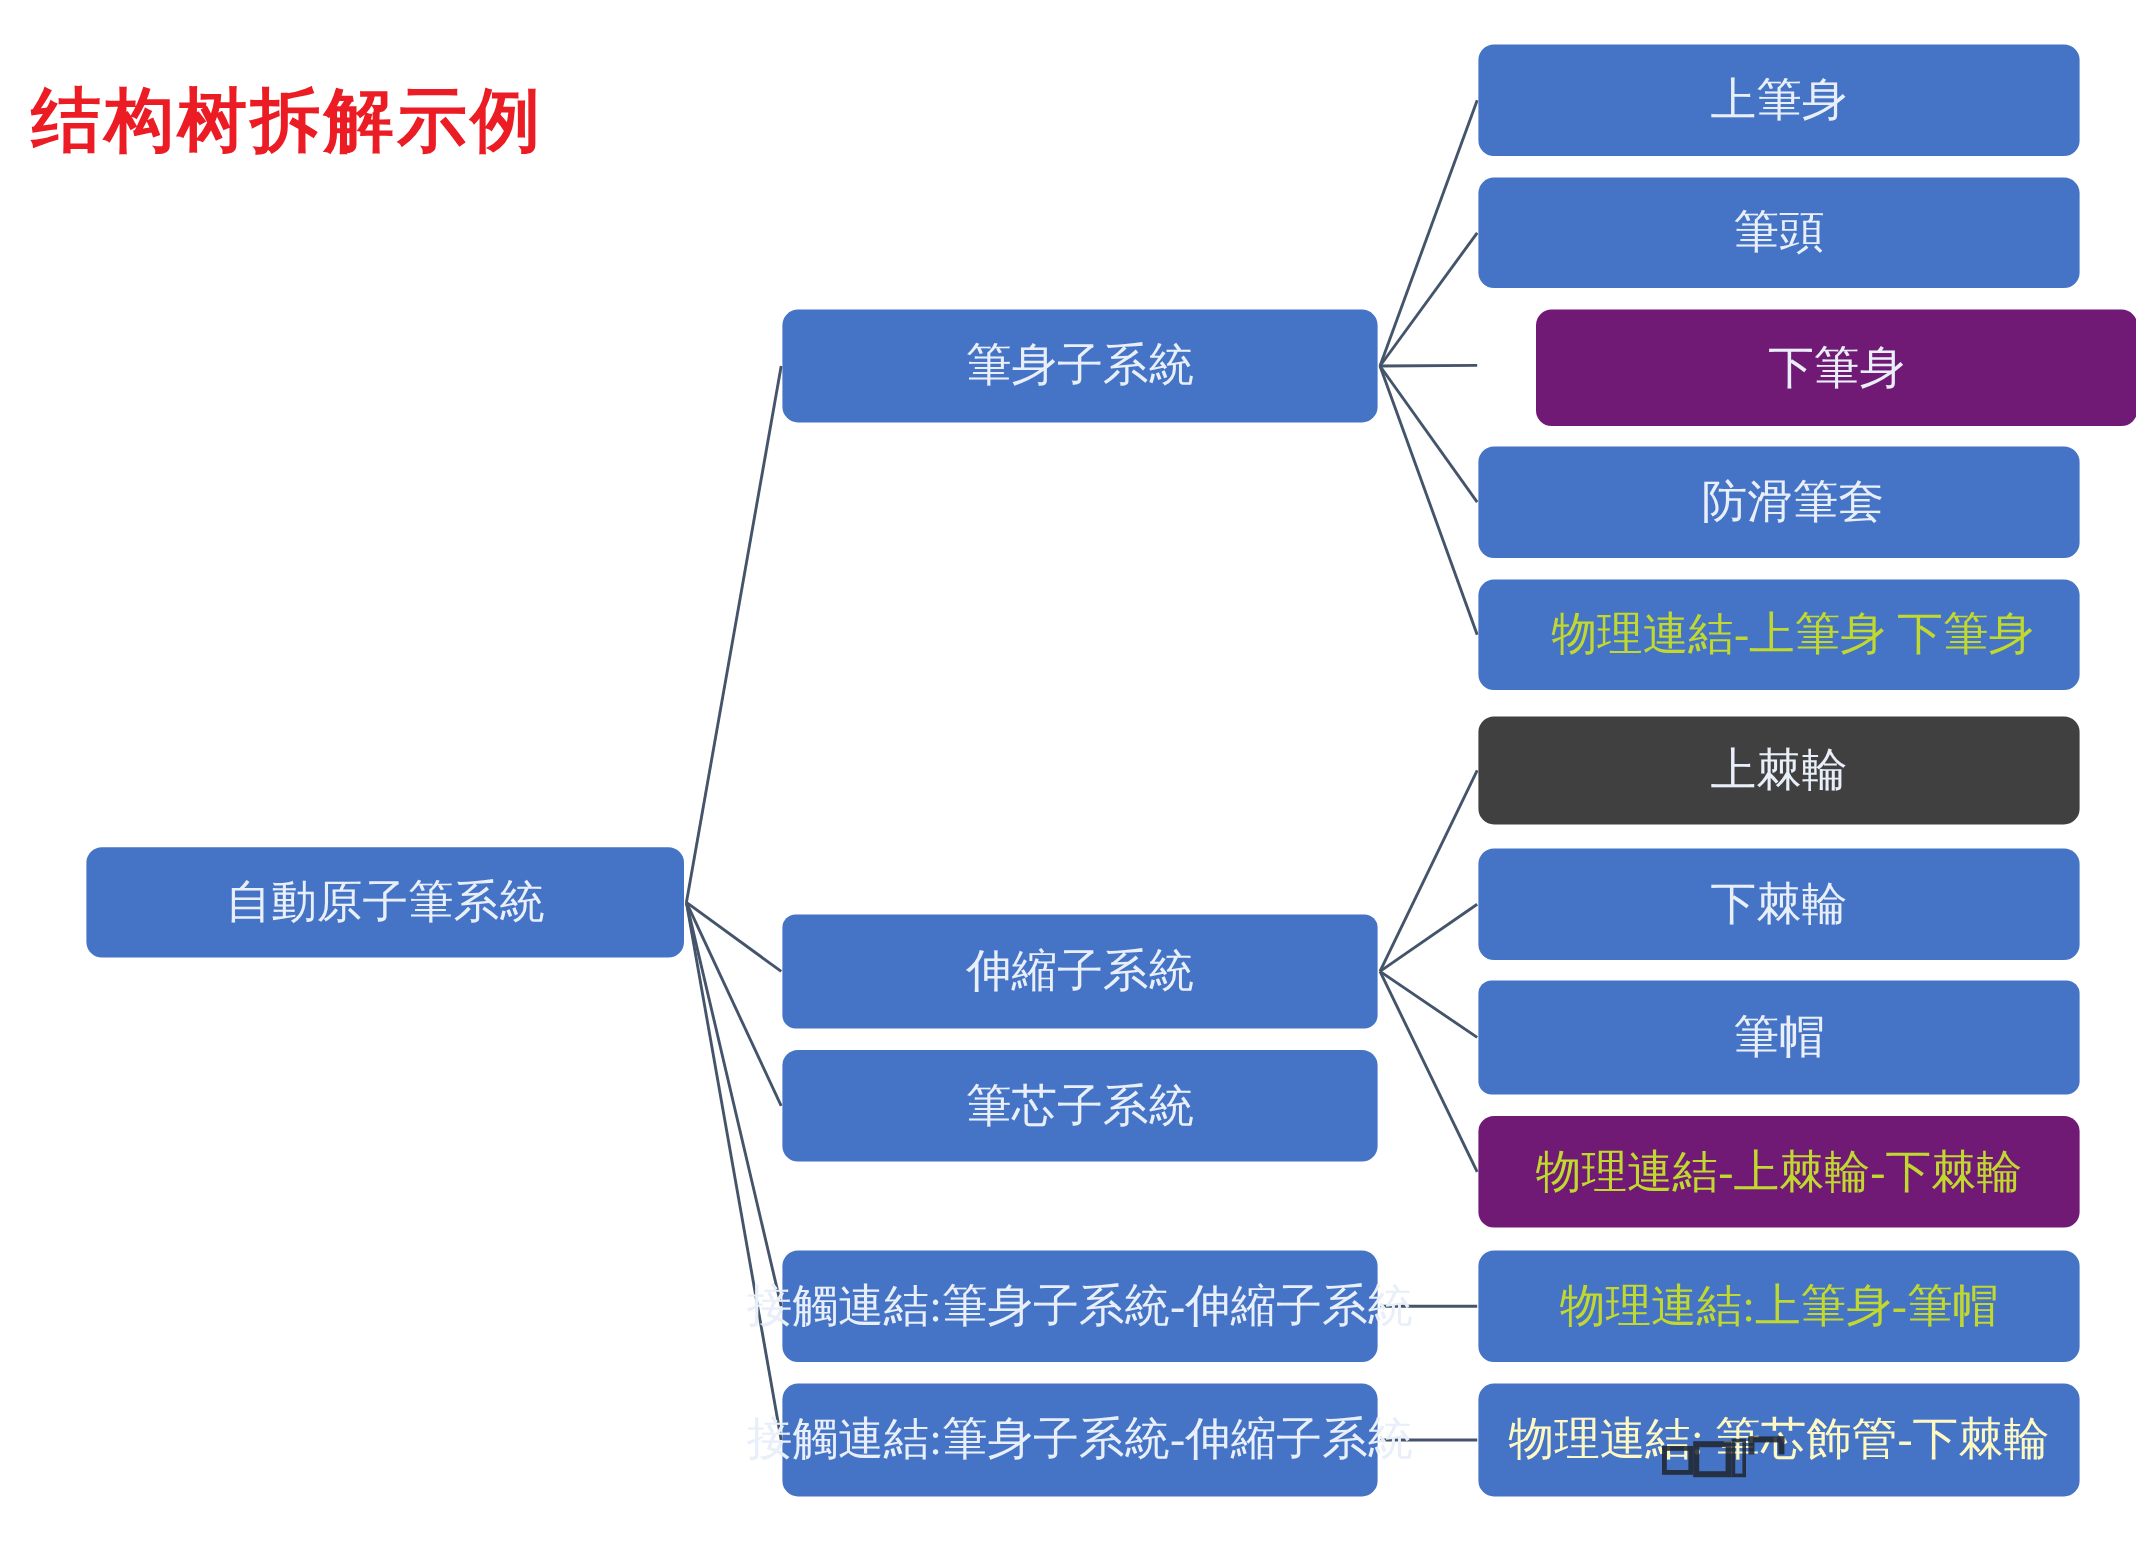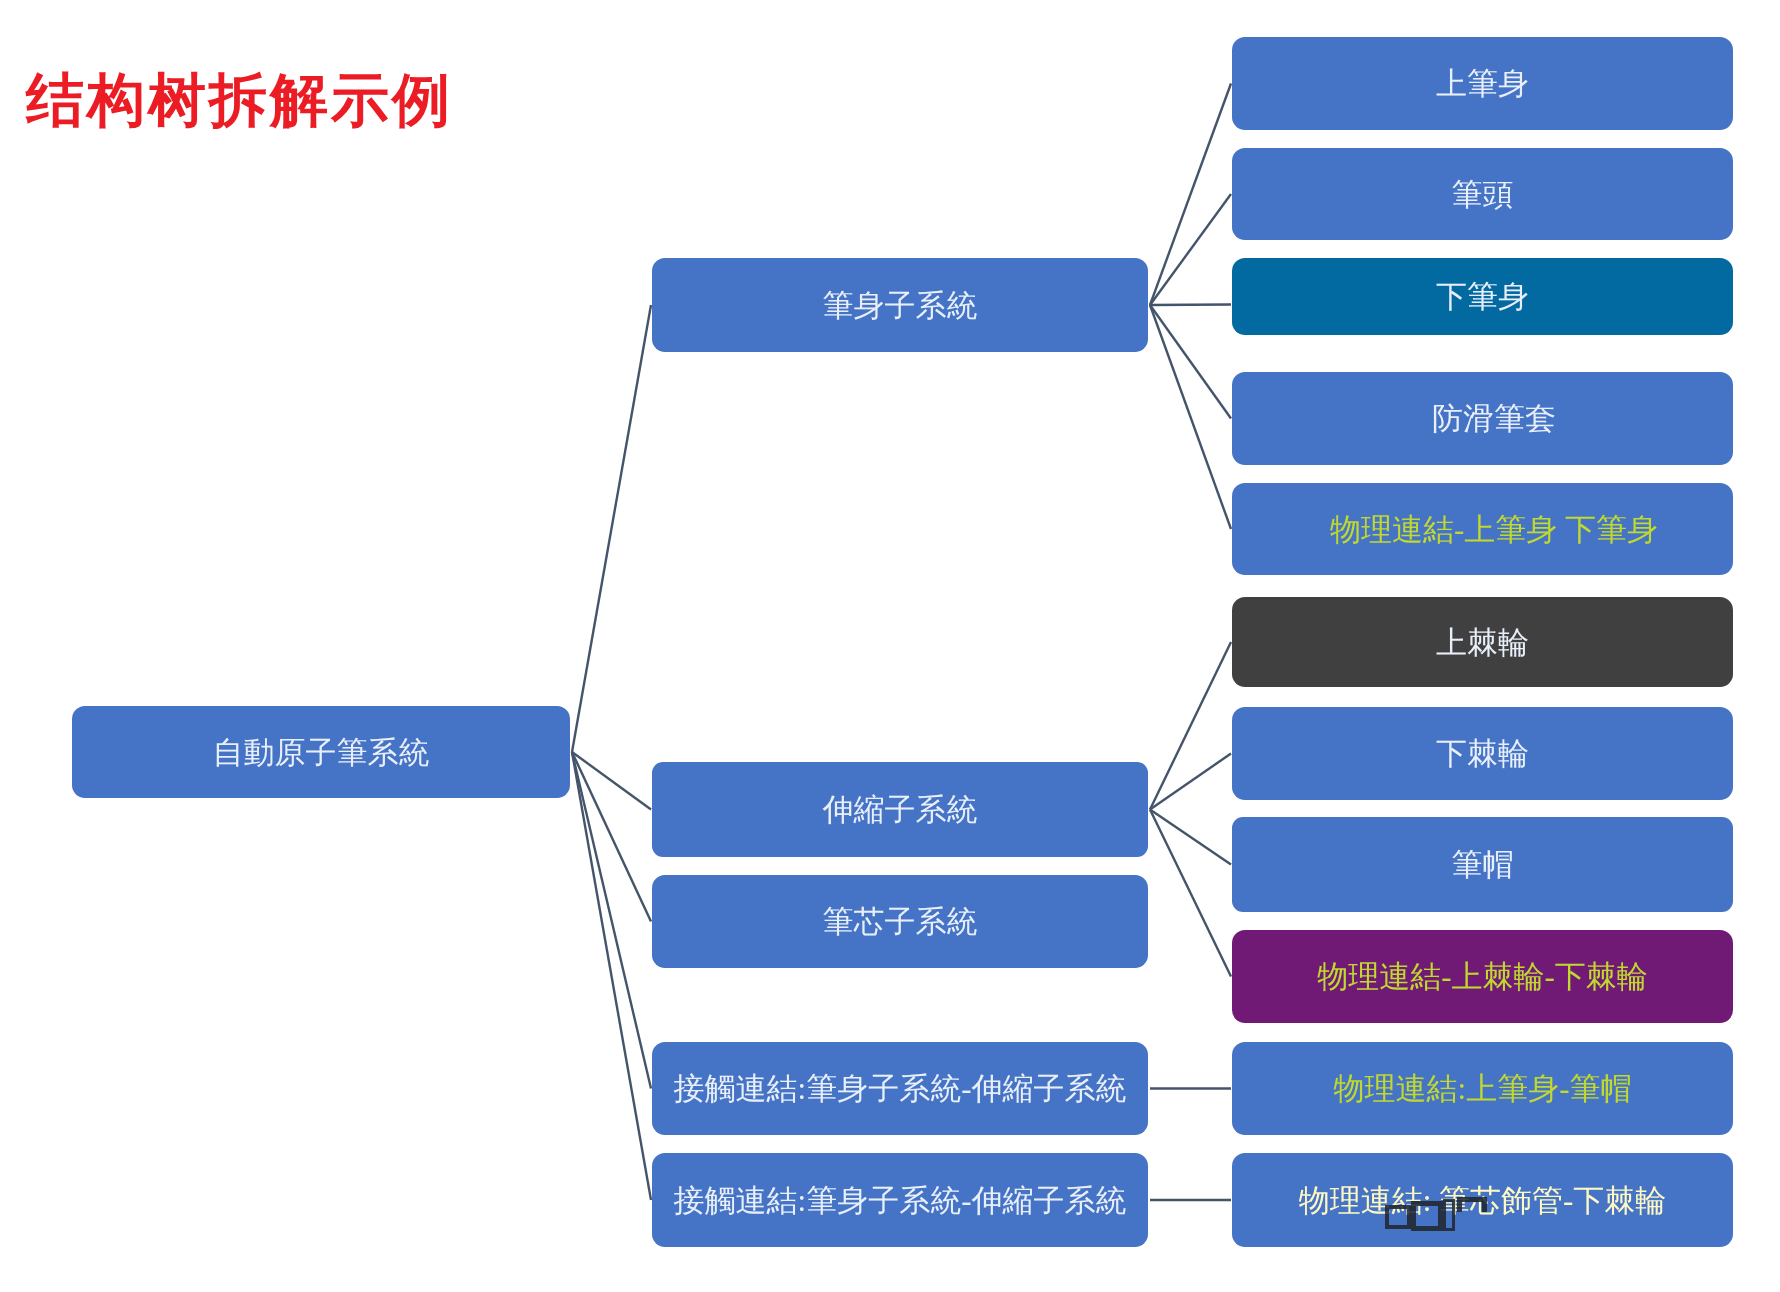--- a/index.html
+++ b/index.html
@@ -31,21 +31,21 @@
   .tree-node{
     position:absolute;
     background:#4573C5;
     border-radius:13px;
     display:flex;
     align-items:center;
     justify-content:center;
     box-sizing:border-box;
   }
   .tree-node .label{
-    font-size:31px;
+    font-size:38px;
     line-height:1;
     white-space:nowrap;
     letter-spacing:0px;
     color:#E8EFF9;
     text-align:center;
   }
   .tree-node.yellow .label{ color:#C1D82F; }
   
   .artifact{
     position:absolute;
@@ -109,21 +109,21 @@
       </div>
       <div class="tree-node" style="left: 652px; top: 1153px; width: 496px; height: 94px; background: rgb(69, 115, 197);">
         <span class="label" style="color: rgb(232, 239, 249);">接觸連結:筆身子系統-伸縮子系統</span>
       </div>
       <div class="tree-node" style="left: 1232px; top: 37px; width: 501px; height: 93px; background: rgb(69, 115, 197);">
         <span class="label" style="color: rgb(232, 239, 249);">上筆身</span>
       </div>
       <div class="tree-node" style="left: 1232px; top: 148px; width: 501px; height: 92px; background: rgb(69, 115, 197);">
         <span class="label" style="color: rgb(232, 239, 249);">筆頭</span>
       </div>
-      <div class="tree-node" style="left: 1232px; top: 258px; width: 501px; height: 77px; background: #0369a1;">
+      <div class="tree-node" style="left: 1280px; top: 258px; width: 501px; height: 97px; background: #701a75;">
         <span class="label" style="color: rgb(232, 239, 249);">下筆身</span>
       </div>
       <div class="tree-node" style="left: 1232px; top: 372px; width: 501px; height: 93px; background: rgb(69, 115, 197); padding-left: 23px;">
         <span class="label" style="color: rgb(232, 239, 249);">防滑筆套</span>
       </div>
       <div class="tree-node yellow" style="left: 1232px; top: 483px; width: 501px; height: 92px; background: rgb(69, 115, 197); padding-left: 23px;">
         <span class="label" style="color: rgb(193, 216, 47);">物理連結-上筆身 下筆身</span>
       </div>
       <div class="tree-node" style="left: 1232px; top: 597px; width: 501px; height: 90px; background: #404040;">
         <span class="label" style="color: rgb(232, 239, 249);">上棘輪</span>

